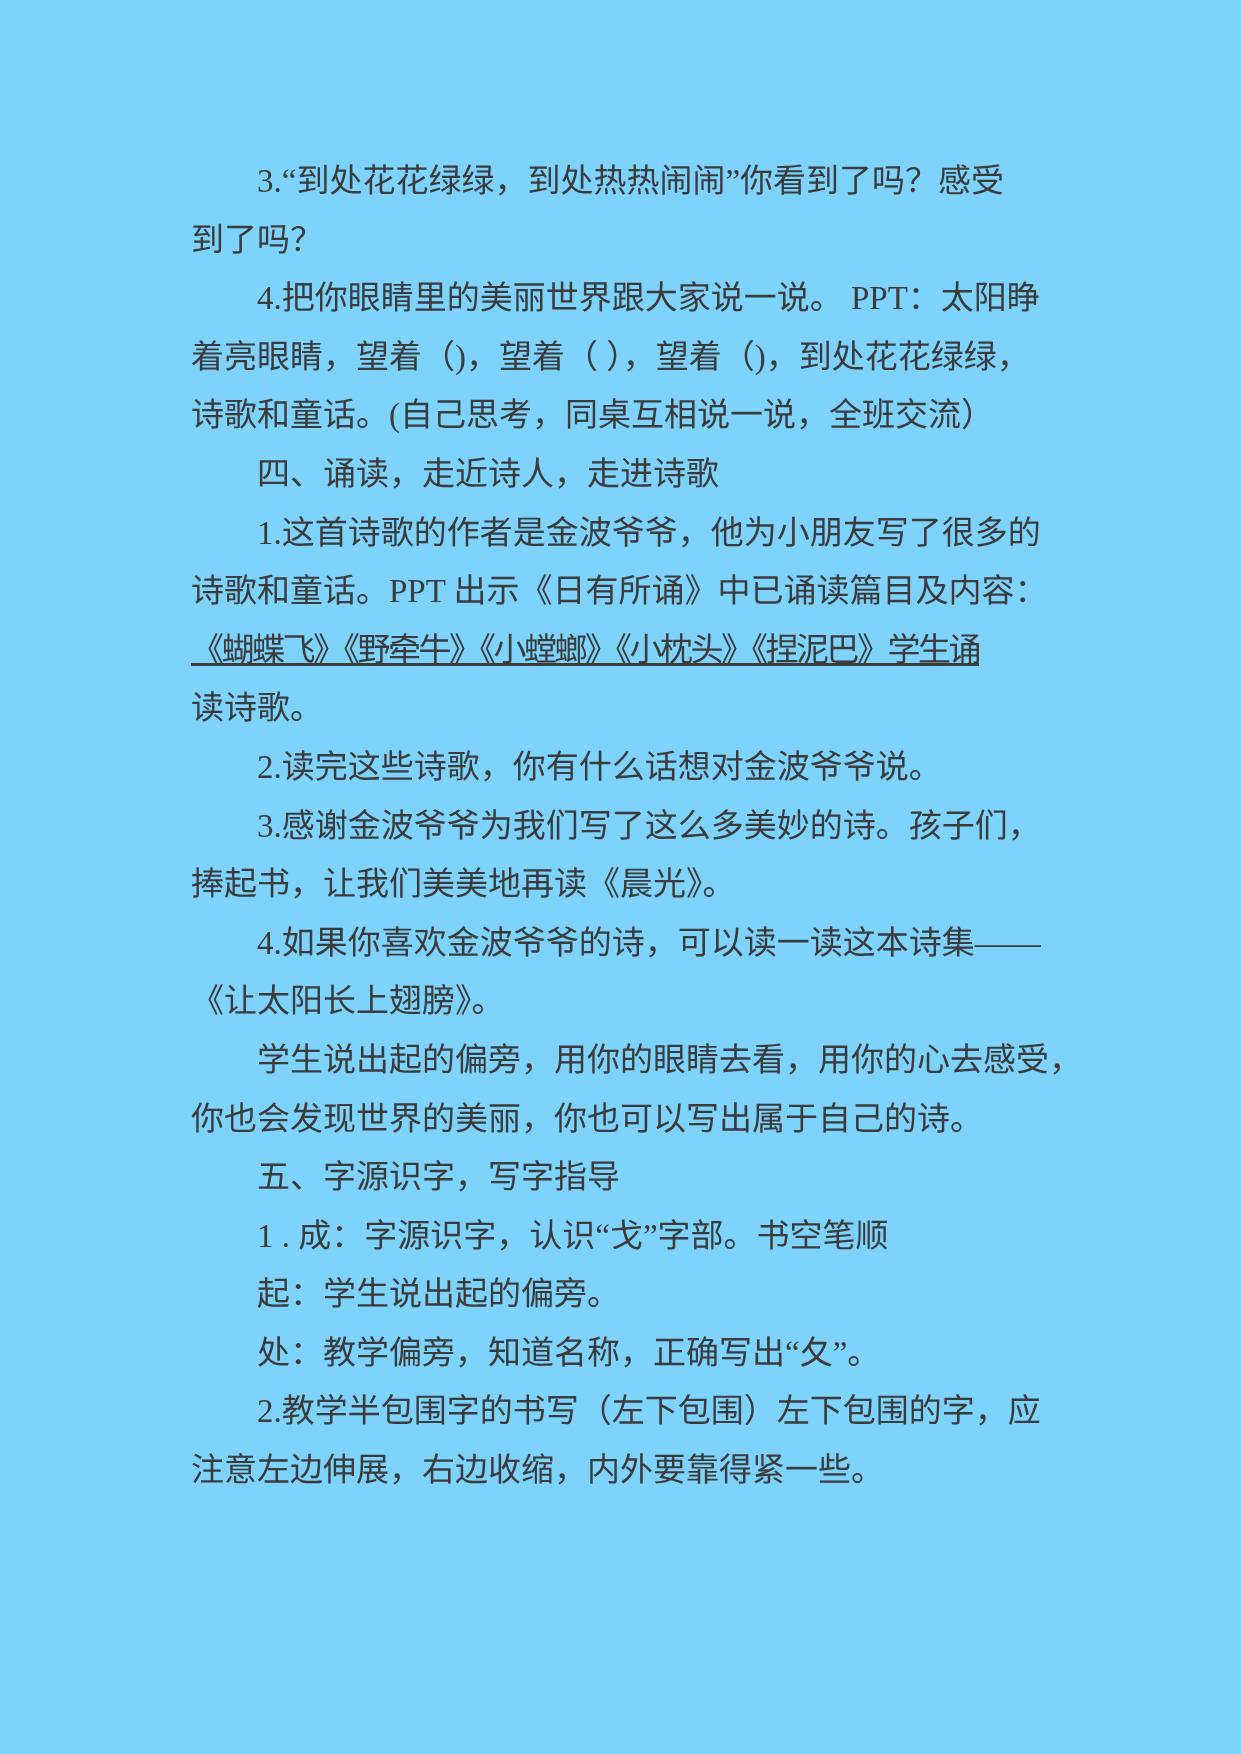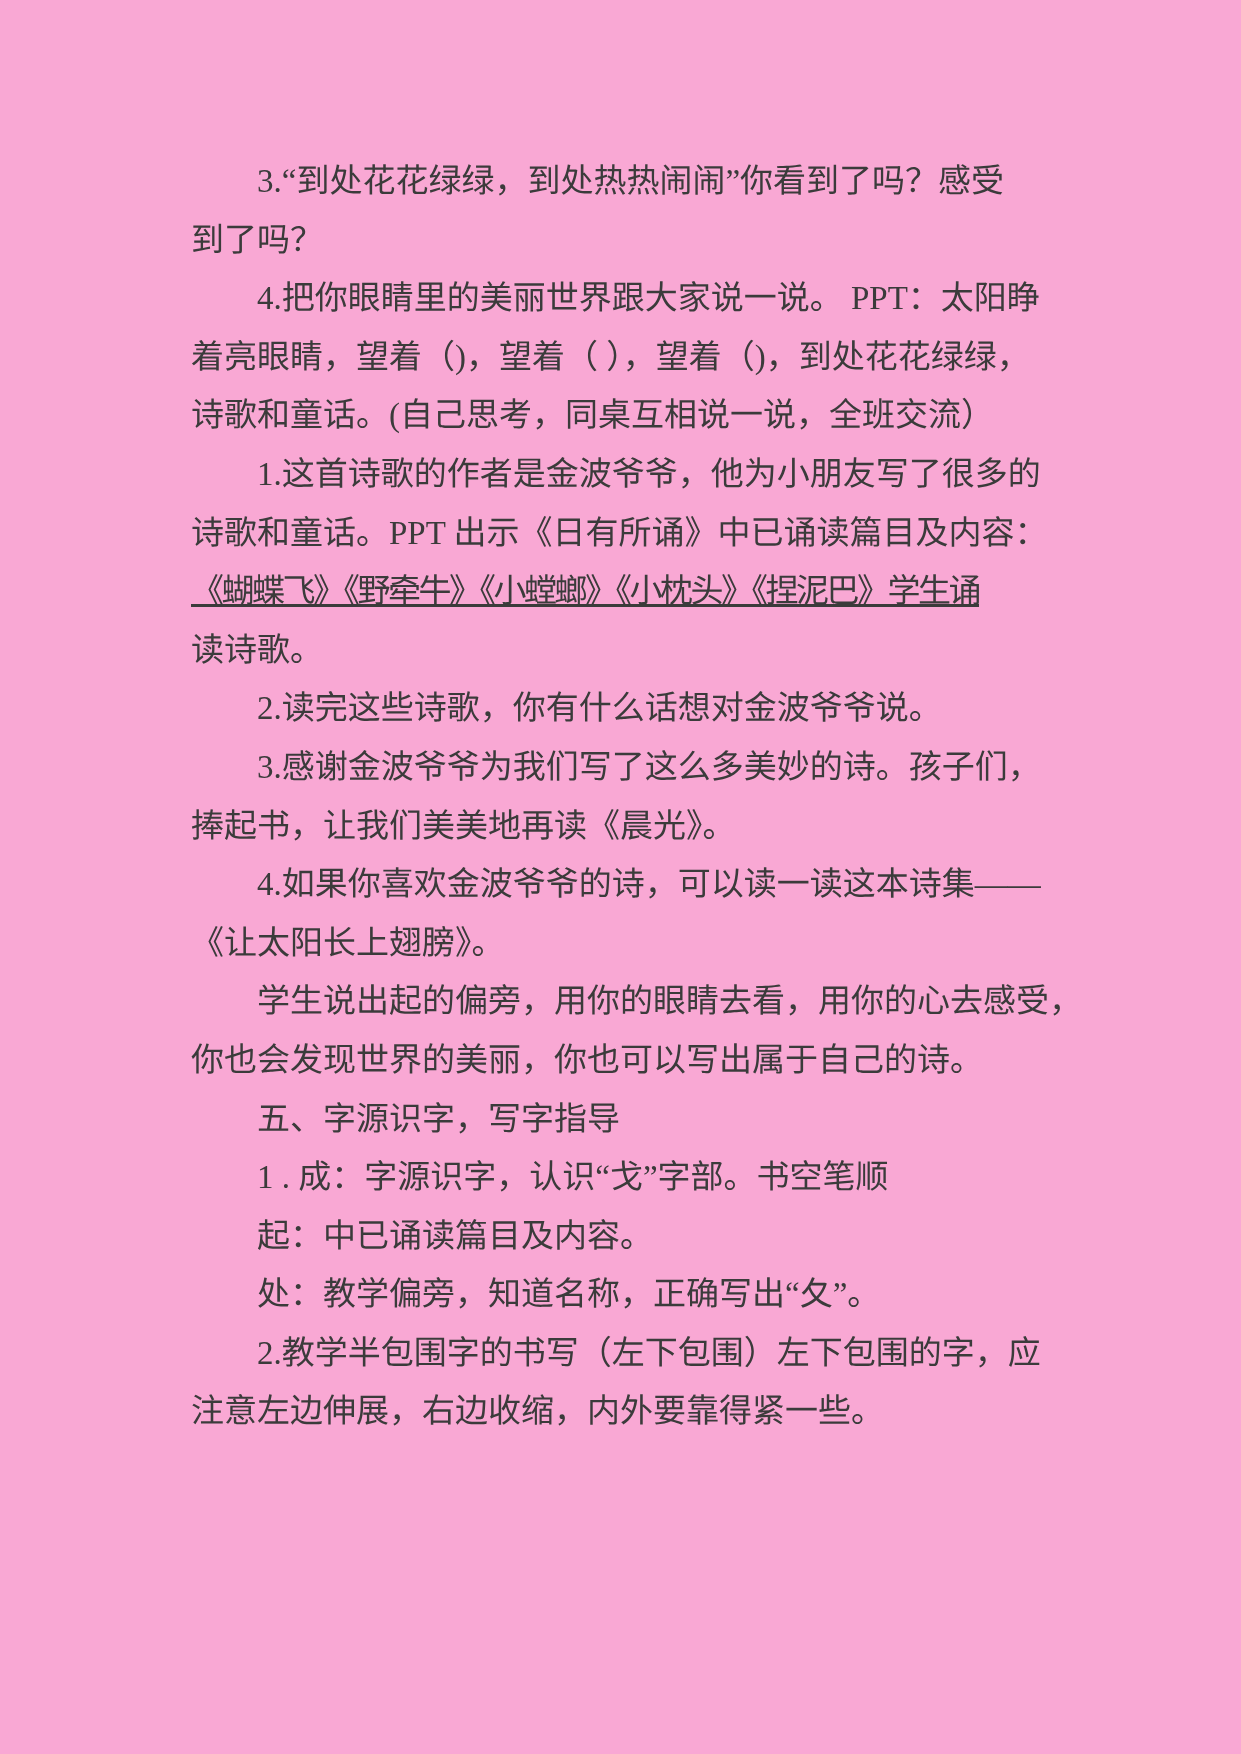--- a/index.html
+++ b/index.html
@@ -4,21 +4,21 @@
 <style>
   html, body {
     margin: 0;
     padding: 0;
     background: #ffffff;
   }
   .page {
     position: relative;
     width: 1241px;
     height: 1754px;
-    background: #f9a8d4;
+    background: #7dd3fc;
     overflow: hidden;
     font-family: "Liberation Serif", serif;
   }
   .textblock {
     position: absolute;
     left: 191px;
     top: 152px;
     width: 985px;
     font-size: 33px;
     line-height: 58.6px;
@@ -41,31 +41,32 @@
 </head>
 <body>
 
 <main class="page">
   <section class="textblock">
     <div class="ln ind">3.“到处花花绿绿，到处热热闹闹”你看到了吗？感受</div>
     <div class="ln">到了吗？</div>
     <div class="ln ind">4.把你眼睛里的美丽世界跟大家说一说。 PPT：太阳睁</div>
     <div class="ln">着亮眼睛，望着（)，望着（ ），望着（)，到处花花绿绿，</div>
     <div class="ln">诗歌和童话。(自己思考，同桌互相说一说，全班交流）</div>
+    <div class="ln ind">四、诵读，走近诗人，走进诗歌</div>
     <div class="ln ind">1.这首诗歌的作者是金波爷爷，他为小朋友写了很多的</div>
     <div class="ln">诗歌和童话。PPT 出示《日有所诵》中已诵读篇目及内容：</div>
     <div class="ln tight">《蝴蝶飞》《野牵牛》《小螳螂》《小枕头》《捏泥巴》学生诵</div>
     <div class="ln">读诗歌。</div>
     <div class="ln ind">2.读完这些诗歌，你有什么话想对金波爷爷说。</div>
     <div class="ln ind">3.感谢金波爷爷为我们写了这么多美妙的诗。孩子们，</div>
     <div class="ln">捧起书，让我们美美地再读《晨光》。</div>
     <div class="ln ind">4.如果你喜欢金波爷爷的诗，可以读一读这本诗集——</div>
     <div class="ln">《让太阳长上翅膀》。</div>
     <div class="ln ind">学生说出起的偏旁，用你的眼睛去看，用你的心去感受，</div>
     <div class="ln">你也会发现世界的美丽，你也可以写出属于自己的诗。</div>
     <div class="ln ind">五、字源识字，写字指导</div>
     <div class="ln ind">1 . 成：字源识字，认识“戈”字部。书空笔顺</div>
-    <div class="ln ind">起：中已诵读篇目及内容。</div>
+    <div class="ln ind">起：学生说出起的偏旁。</div>
     <div class="ln ind">处：教学偏旁，知道名称，正确写出“夂”。</div>
     <div class="ln ind">2.教学半包围字的书写（左下包围）左下包围的字，应</div>
     <div class="ln">注意左边伸展，右边收缩，内外要靠得紧一些。</div>
   </section>
 </main>
 
 </body></html>

